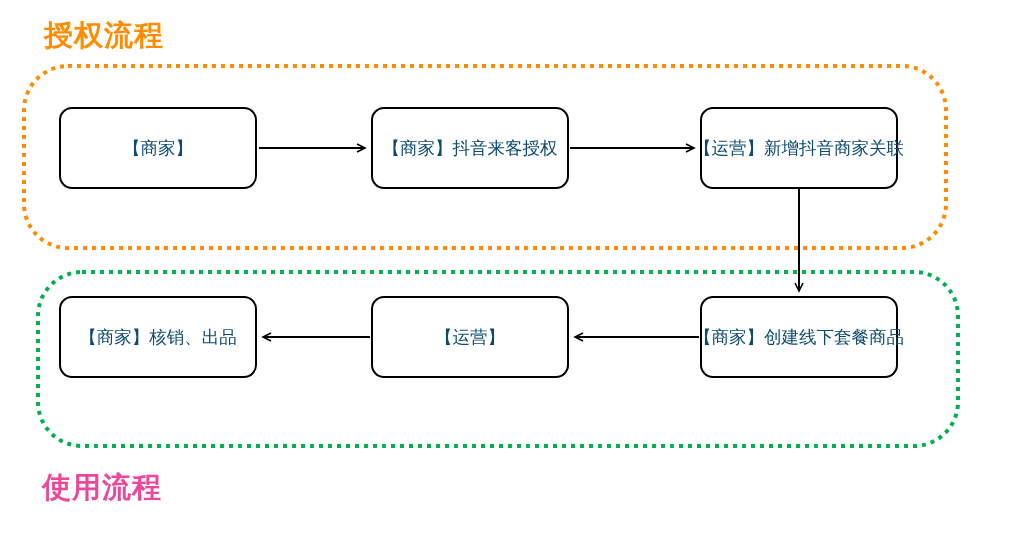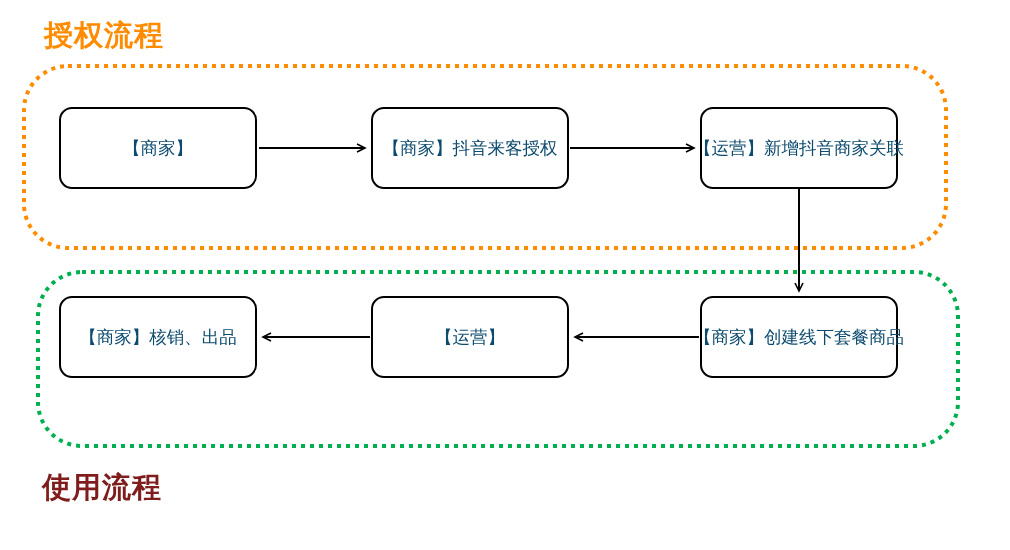--- a/index.html
+++ b/index.html
@@ -118,15 +118,15 @@
 
   <div class="node node-b2">
     <span class="node-line">【运营】</span>
   </div>
 
   <div class="node node-b3">
     <span class="node-line">【商家】</span>
     <span class="node-line">核销、出品</span>
   </div>
 
-  <div class="flow-title title-bottom" style="color: #7f1d1d;">使用流程</div>
+  <div class="flow-title title-bottom" style="color: #ec4899;">使用流程</div>
 
 </div>
 
 </body></html>

